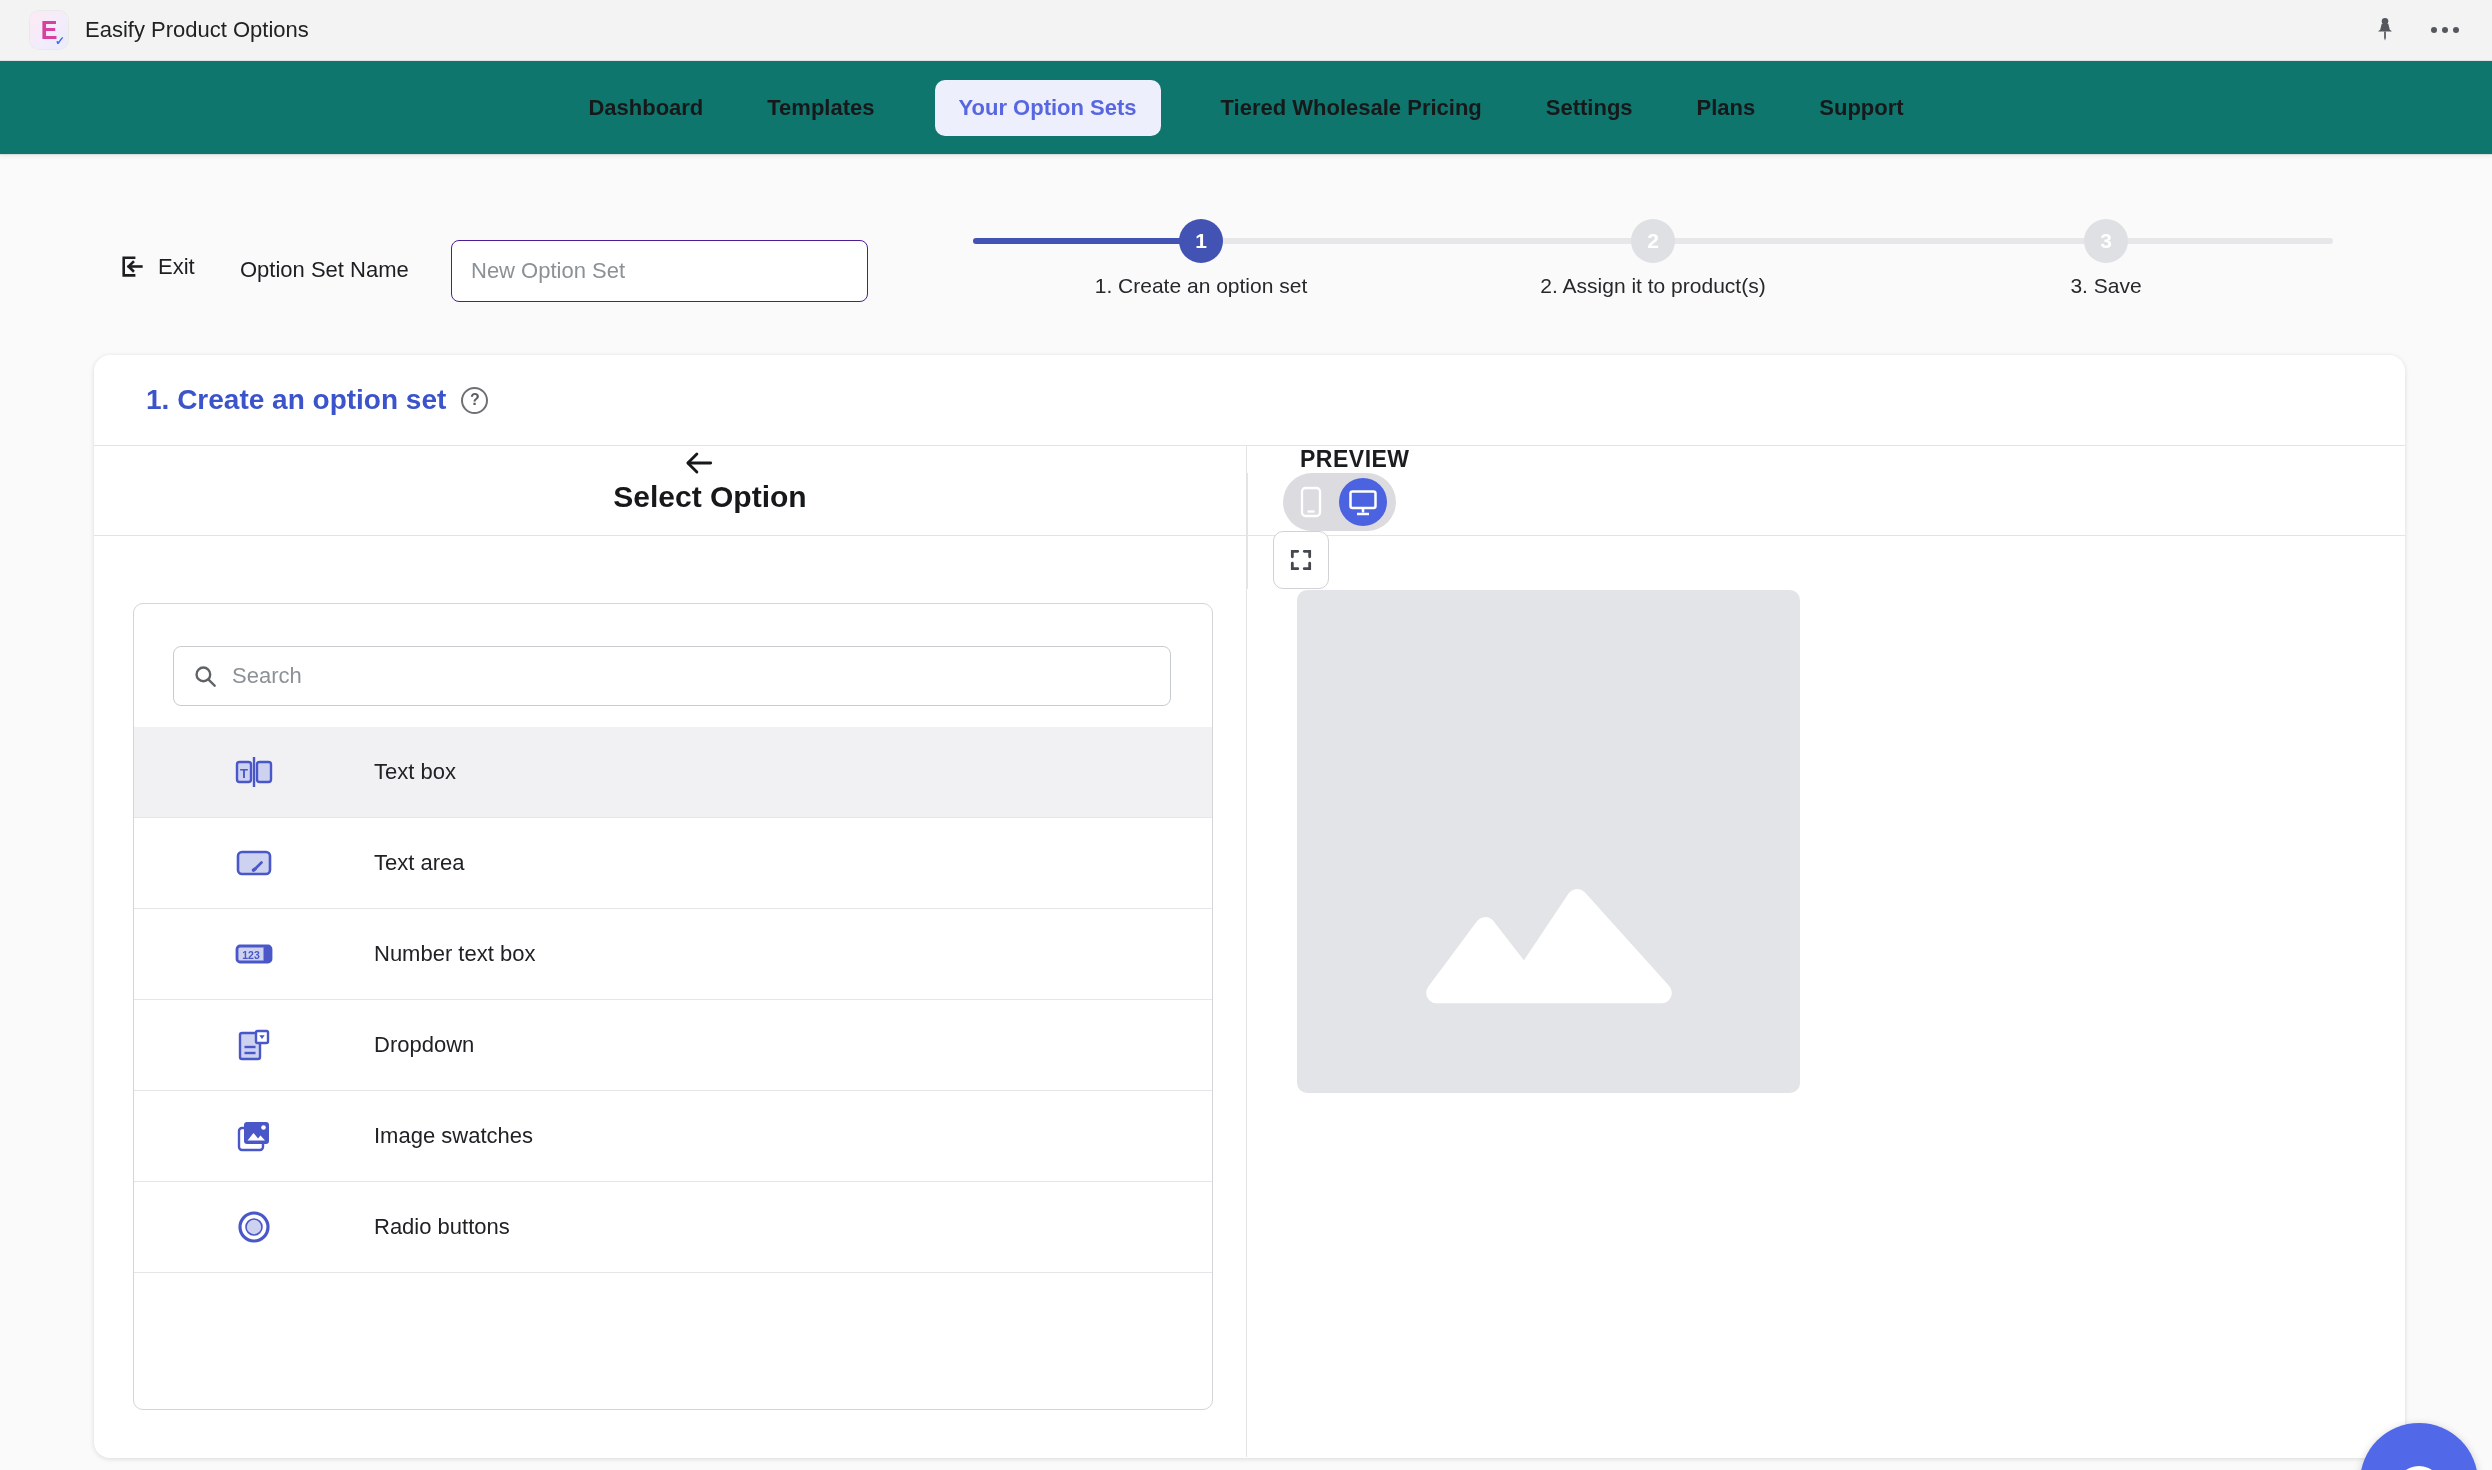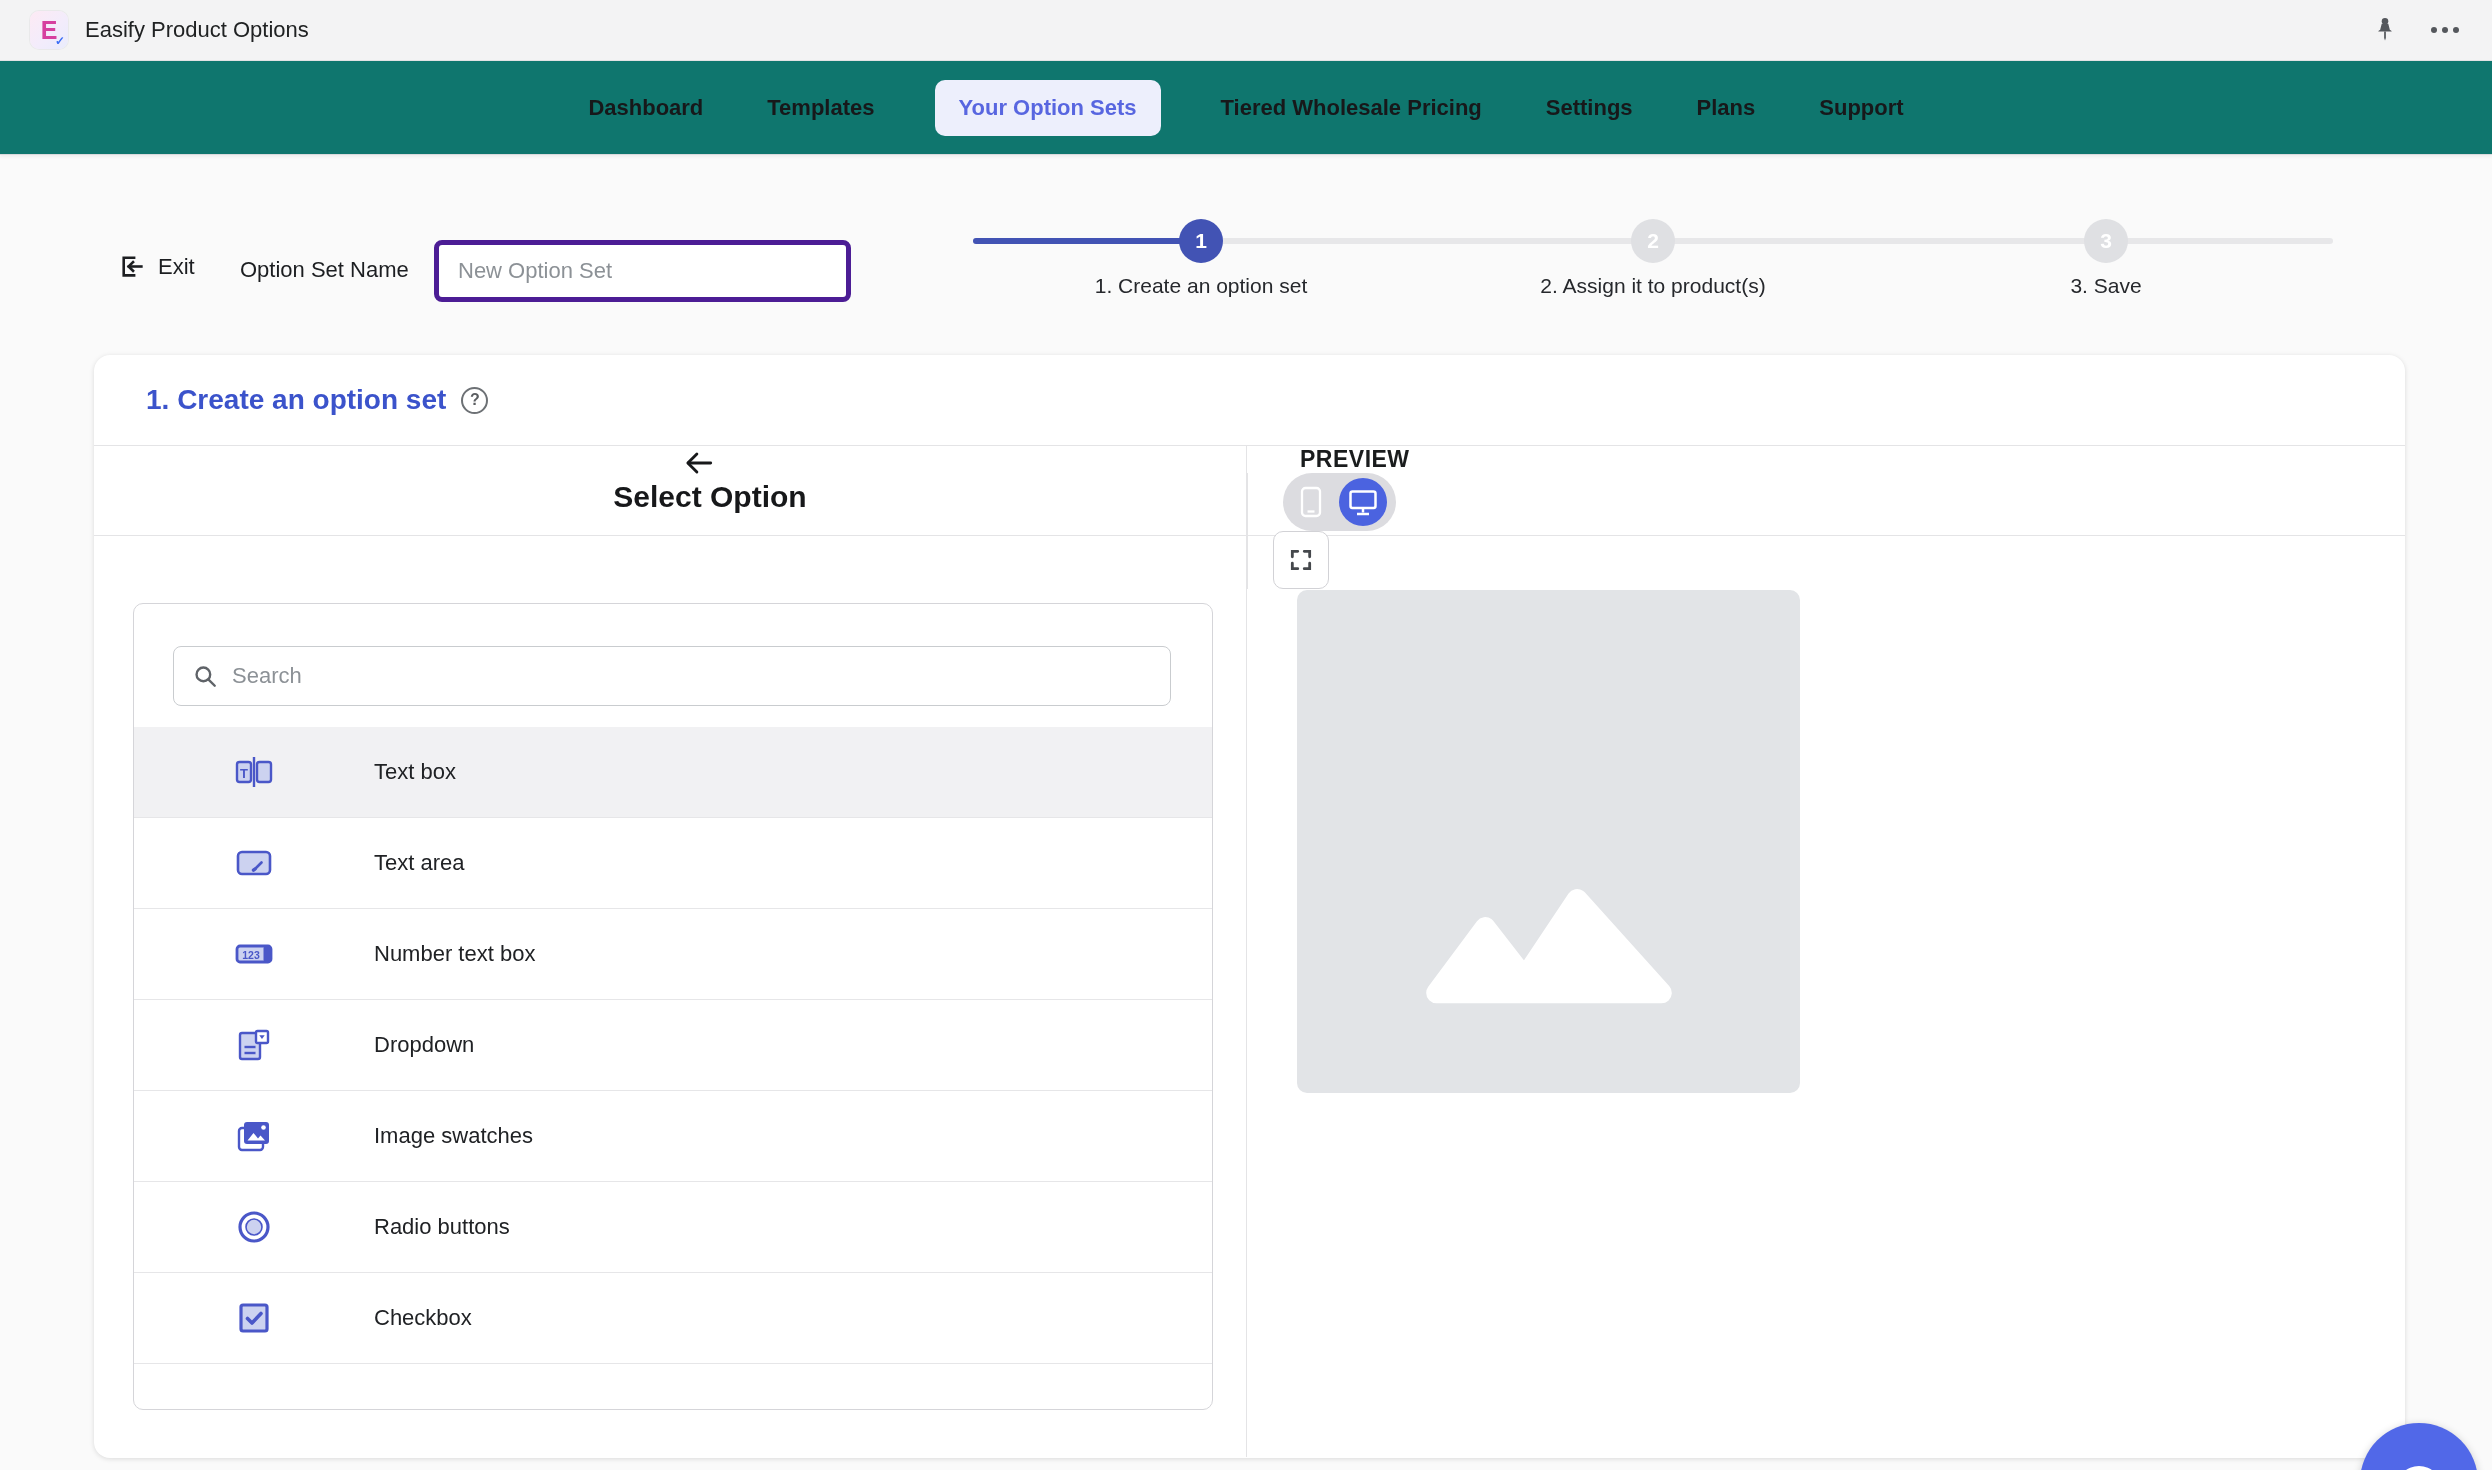--- a/index.html
+++ b/index.html
@@ -26,22 +26,22 @@
   #navbar { position:absolute; left:0; top:61px; width:2492px; height:94px; background:#0f766e;
     border-bottom:1px solid #dadadd; box-shadow:0 2px 3px rgba(0,0,0,0.05);
     display:flex; align-items:center; justify-content:center; gap:56px; }
   .nav-item { font-size:22px; font-weight:600; color:#17181a; padding:15px 4px; cursor:pointer; white-space:nowrap; }
   .nav-item.active { background:#edeffc; color:#5866e0; padding:15px 24px; border-radius:10px; }
 
   
   .exit-btn { position:absolute; left:118px; top:253px; display:flex; align-items:center; gap:13px; cursor:pointer; }
   .exit-label { font-size:22px; color:#1c1e21; }
   .osn-label { position:absolute; left:240px; top:257px; font-size:22px; font-weight:500; color:#1c1e21; }
-  .osn-input { position:absolute; left:434px; top:240px; width:417px; height:62px;
-    border:5px solid #4c1d95; border-radius:8px; background:#fff; padding:0 19px;
+  .osn-input { position:absolute; left:451px; top:240px; width:417px; height:62px;
+    border:1px solid #4c1d95; border-radius:8px; background:#fff; padding:0 19px;
     font-size:22px; color:#a21caf; font-family:"Liberation Sans", sans-serif; outline:none; }
   .osn-input::placeholder { color:#8c9196; }
 
   
   #stepper { position:absolute; left:973px; top:219px; width:1360px; height:100px; }
   .track { position:absolute; left:0; top:19px; width:1360px; height:6px; background:#e7e7e9; border-radius:3px; }
   .track-fill { position:absolute; left:0; top:19px; width:228px; height:6px; background:#4253b4; border-radius:3px; }
   .step-circle { position:absolute; top:0; width:44px; height:44px; border-radius:50%;
     display:flex; align-items:center; justify-content:center;
     font-size:21px; font-weight:700; color:#ffffff; cursor:pointer; }
@@ -250,27 +250,20 @@
               </svg>
               <span class="opt-label">Image swatches</span>
             </div>
             <div class="option-row">
               <svg class="opt-icon" viewBox="0 0 40 40">
                 <circle cx="20" cy="20" r="14" fill="none" stroke="#4a57c8" stroke-width="3.2"></circle>
                 <circle cx="20" cy="20" r="8" fill="#ccd2f0" stroke="#4a57c8" stroke-width="1.6"></circle>
               </svg>
               <span class="opt-label">Radio buttons</span>
             </div>
-            <div class="option-row">
-              <svg class="opt-icon" viewBox="0 0 40 40">
-                <rect x="7" y="7" width="26" height="26" rx="2" fill="#ccd2f0" stroke="#4a57c8" stroke-width="3.2"></rect>
-                <path d="M13.5 20.5l4.5 4.5 9-9.5" fill="none" stroke="#4a57c8" stroke-width="3.6" stroke-linecap="round" stroke-linejoin="round"></path>
-              </svg>
-              <span class="opt-label">Checkbox</span>
-            </div>
           </div>
         </div>
       </div>
 
       <div class="right-panel">
         <div class="panel-header">
           <div class="ph-title">PREVIEW</div>
           <div class="ph-toggle">
             <div class="device-pill">
               <div class="pill-mobile">

